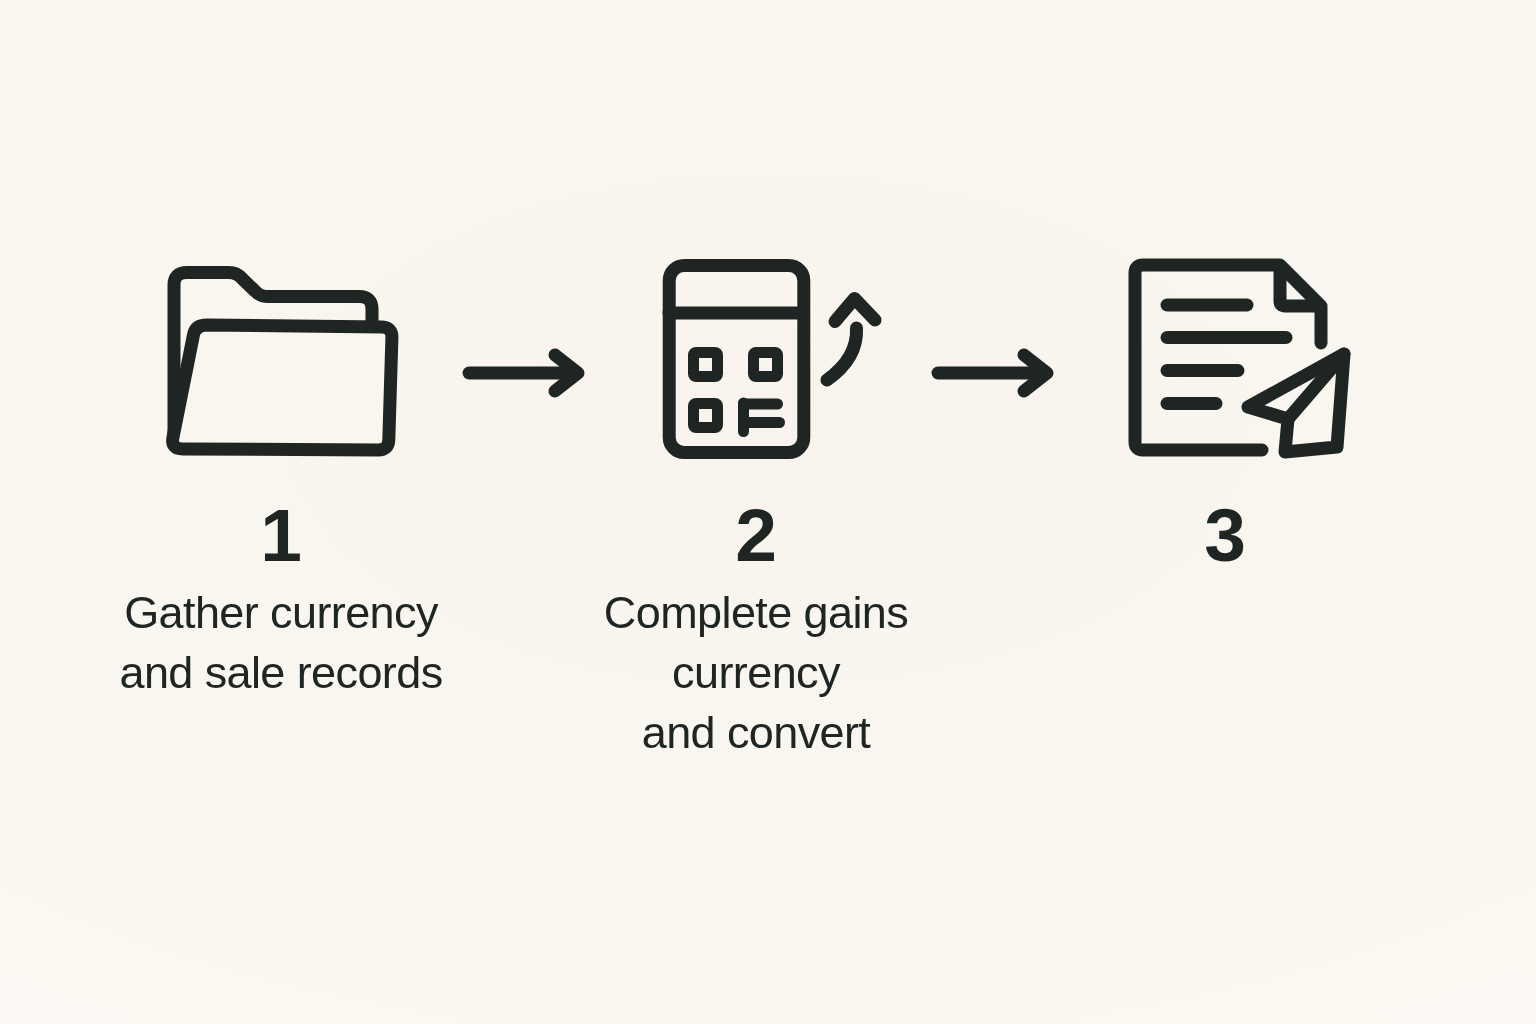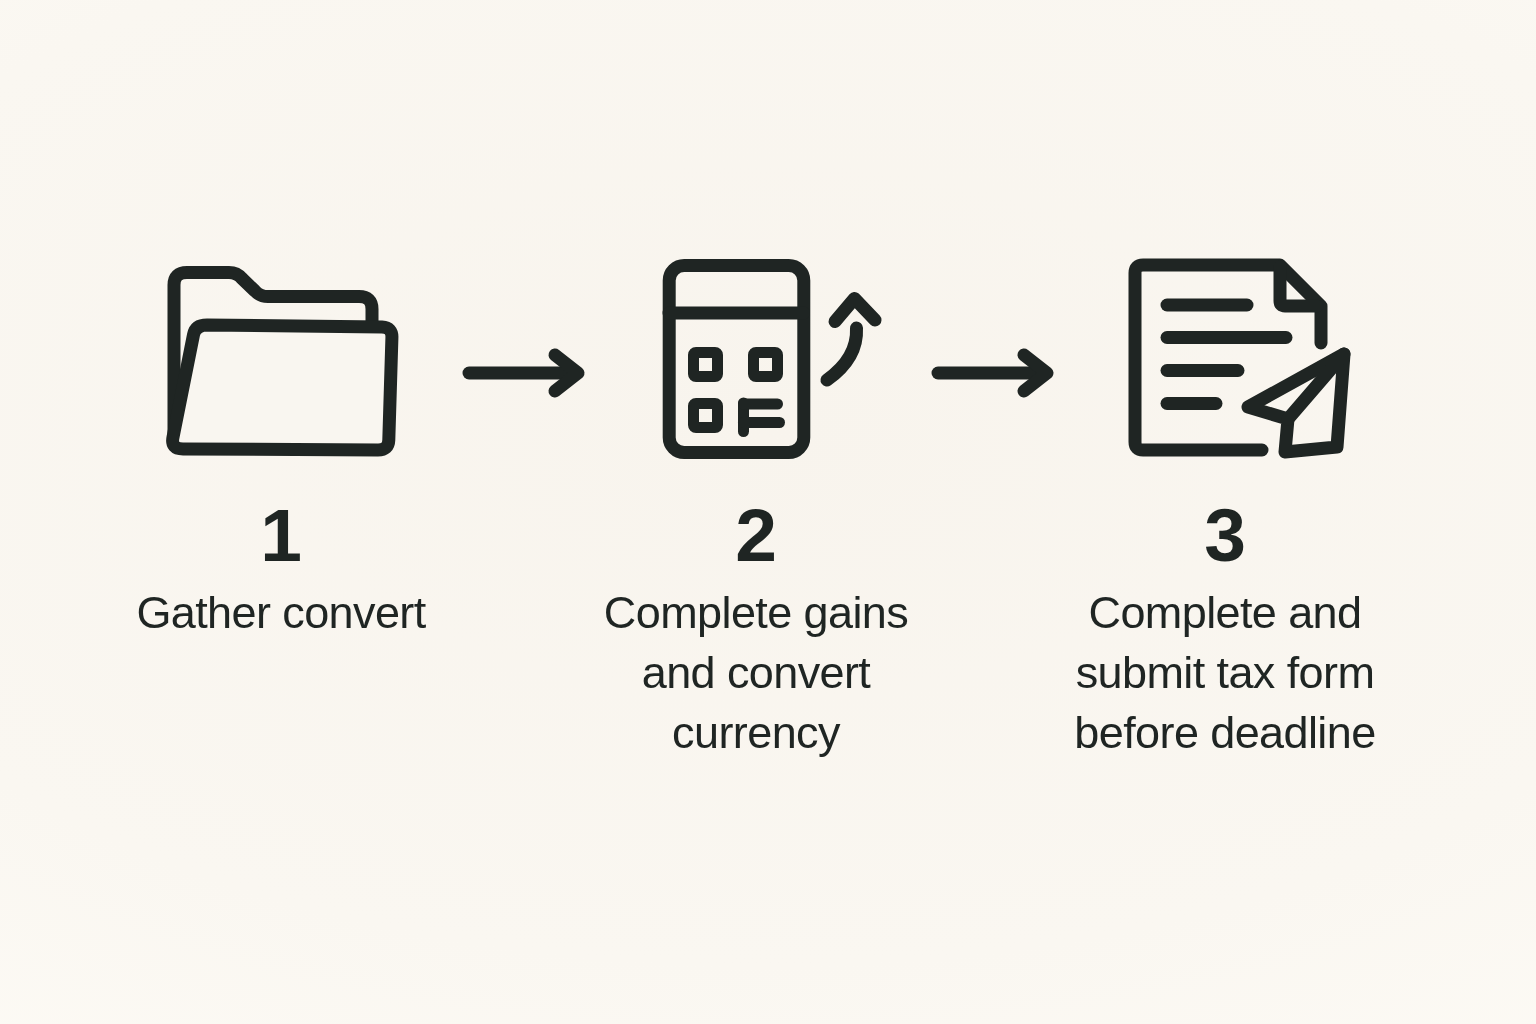--- a/index.html
+++ b/index.html
@@ -100,30 +100,26 @@
     <path d="M 41 48 L 121 48"></path>
     <path d="M 41 80.5 L 160 80.5"></path>
     <path d="M 41 113.5 L 112 113.5"></path>
     <path d="M 41 146.5 L 90 146.5"></path>
     <path d="M 218 97 L 122 150 L 162 162 L 159 195 L 211 190 Z"></path>
     <path d="M 218 97 L 162 162"></path>
   </svg>
 
   <div class="col col-1 step-number">1</div>
   <div class="col col-1 step-caption">
-    <div>Gather convert</div>
+    <div>Gather currency</div>
+    <div>and sale records</div>
   </div>
 
   <div class="col col-2 step-number">2</div>
   <div class="col col-2 step-caption">
     <div>Complete gains</div>
+    <div>currency</div>
     <div>and convert</div>
-    <div>currency</div>
   </div>
 
   <div class="col col-3 step-number">3</div>
-  <div class="col col-3 step-caption">
-    <div>Complete and</div>
-    <div>submit tax form</div>
-    <div>before deadline</div>
-  </div>
 
 </div>
 
 </body></html>

